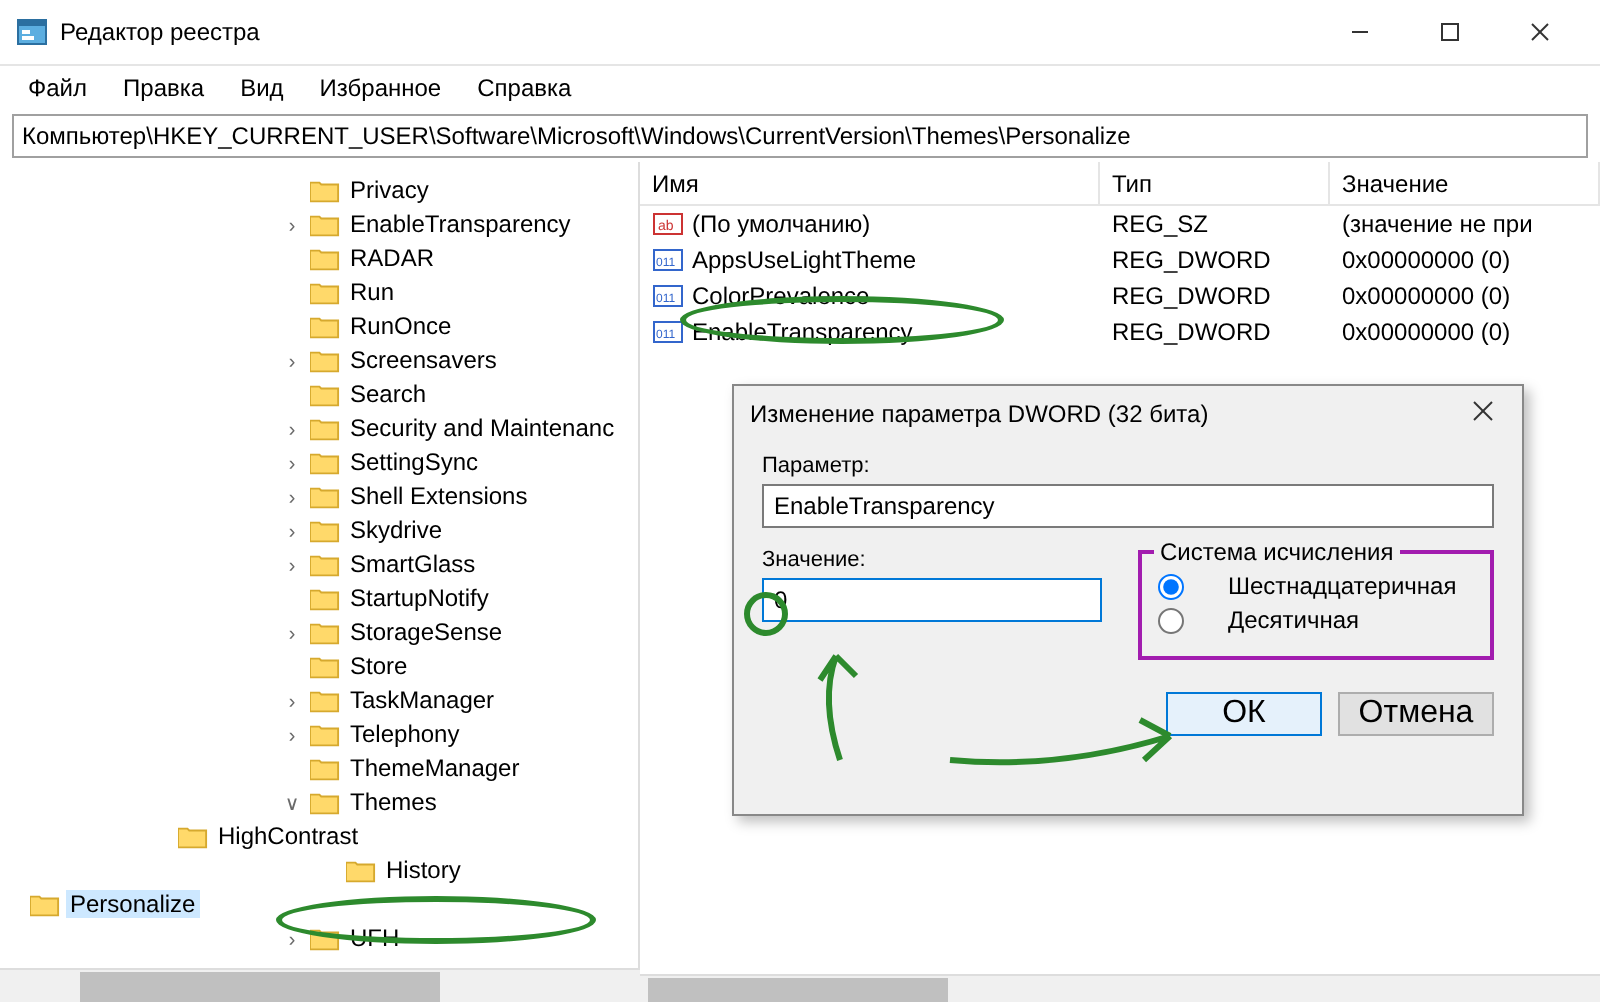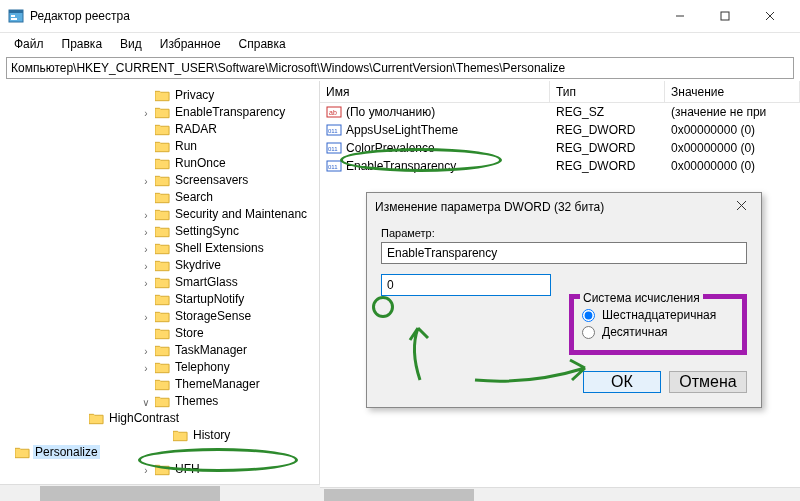--- a/index.html
+++ b/index.html
@@ -33,23 +33,23 @@
   .dialog { position: absolute; left: 366px; top: 192px; width: 396px; height: 216px; background: #f0f0f0; border: 1px solid #888; box-shadow: 3px 3px 6px rgba(0,0,0,.25); }
   .dialog-title { height: 28px; display: flex; align-items: center; padding: 0 8px; font-size: 12px; }
   .dialog-title .dt-text { flex: 1; }
   .dialog-close { width: 24px; text-align: center; }
   .dialog-body { padding: 6px 14px; }
   .dlg-label { font-size: 11px; margin-bottom: 3px; }
   .dlg-input { width: 100%; height: 22px; border: 1px solid #7a7a7a; padding: 0 5px; font-size: 12px; background: #fff; }
   .dlg-row { display: flex; gap: 18px; margin-top: 10px; }
   .dlg-col-l { width: 170px; }
   .dlg-col-r { flex: 1; }
-  .groupbox { border: 5px solid #a21caf; padding: 6px 8px 8px 8px; position: relative; margin-top: 20px; }
+  .groupbox { border: 2px solid #a21caf; padding: 6px 8px 8px 8px; position: relative; margin-top: 1px; }
   .groupbox-title { position: absolute; top: -8px; left: 6px; background: #f0f0f0; padding: 0 3px; font-size: 12px; }
-  .radio-row { display: flex; align-items: center; gap: 7px; font-size: 12px; margin: 3px 0; }
+  .radio-row { display: flex; align-items: center; gap: 22px; font-size: 12px; margin: 3px 0; }
   .dlg-buttons { display: flex; justify-content: flex-end; gap: 8px; padding: 10px 14px; }
   .dlg-btn { width: 78px; height: 22px; background: #e1e1e1; border: 1px solid #adadad; font-size: 16px; }
   .dlg-btn.default { border: 1px solid #0078d7; background: #e5f1fb; }
   .annot { position: absolute; pointer-events: none; }
   .circle-annot { border: 3px solid #2d8a2d; border-radius: 50%; }
 </style>
 </head>
 <body>
 
 <div class="titlebar">
@@ -325,20 +325,21 @@
     <span class="dialog-close"><svg width="11" height="11">
           <line x1="1" y1="1" x2="10" y2="10" stroke="#333"></line>
           <line x1="10" y1="1" x2="1" y2="10" stroke="#333"></line>
         </svg></span>
   </div>
   <div class="dialog-body">
     <div class="dlg-label">Параметр:</div>
     <input class="dlg-input" readonly="" value="EnableTransparency" style="">
     <div class="dlg-row">
       <div class="dlg-col-l">
+        <div class="dlg-label">Значение:</div>
         <input class="dlg-input" style="border-color: rgb(0, 120, 215);" value="0">
       </div>
       <div class="dlg-col-r">
         <div class="groupbox">
           <span class="groupbox-title">Система исчисления</span>
           <label class="radio-row">
               <input type="radio" name="radix" checked="" style="">
               <span>Шестнадцатеричная</span>
             </label>
           <label class="radio-row">

